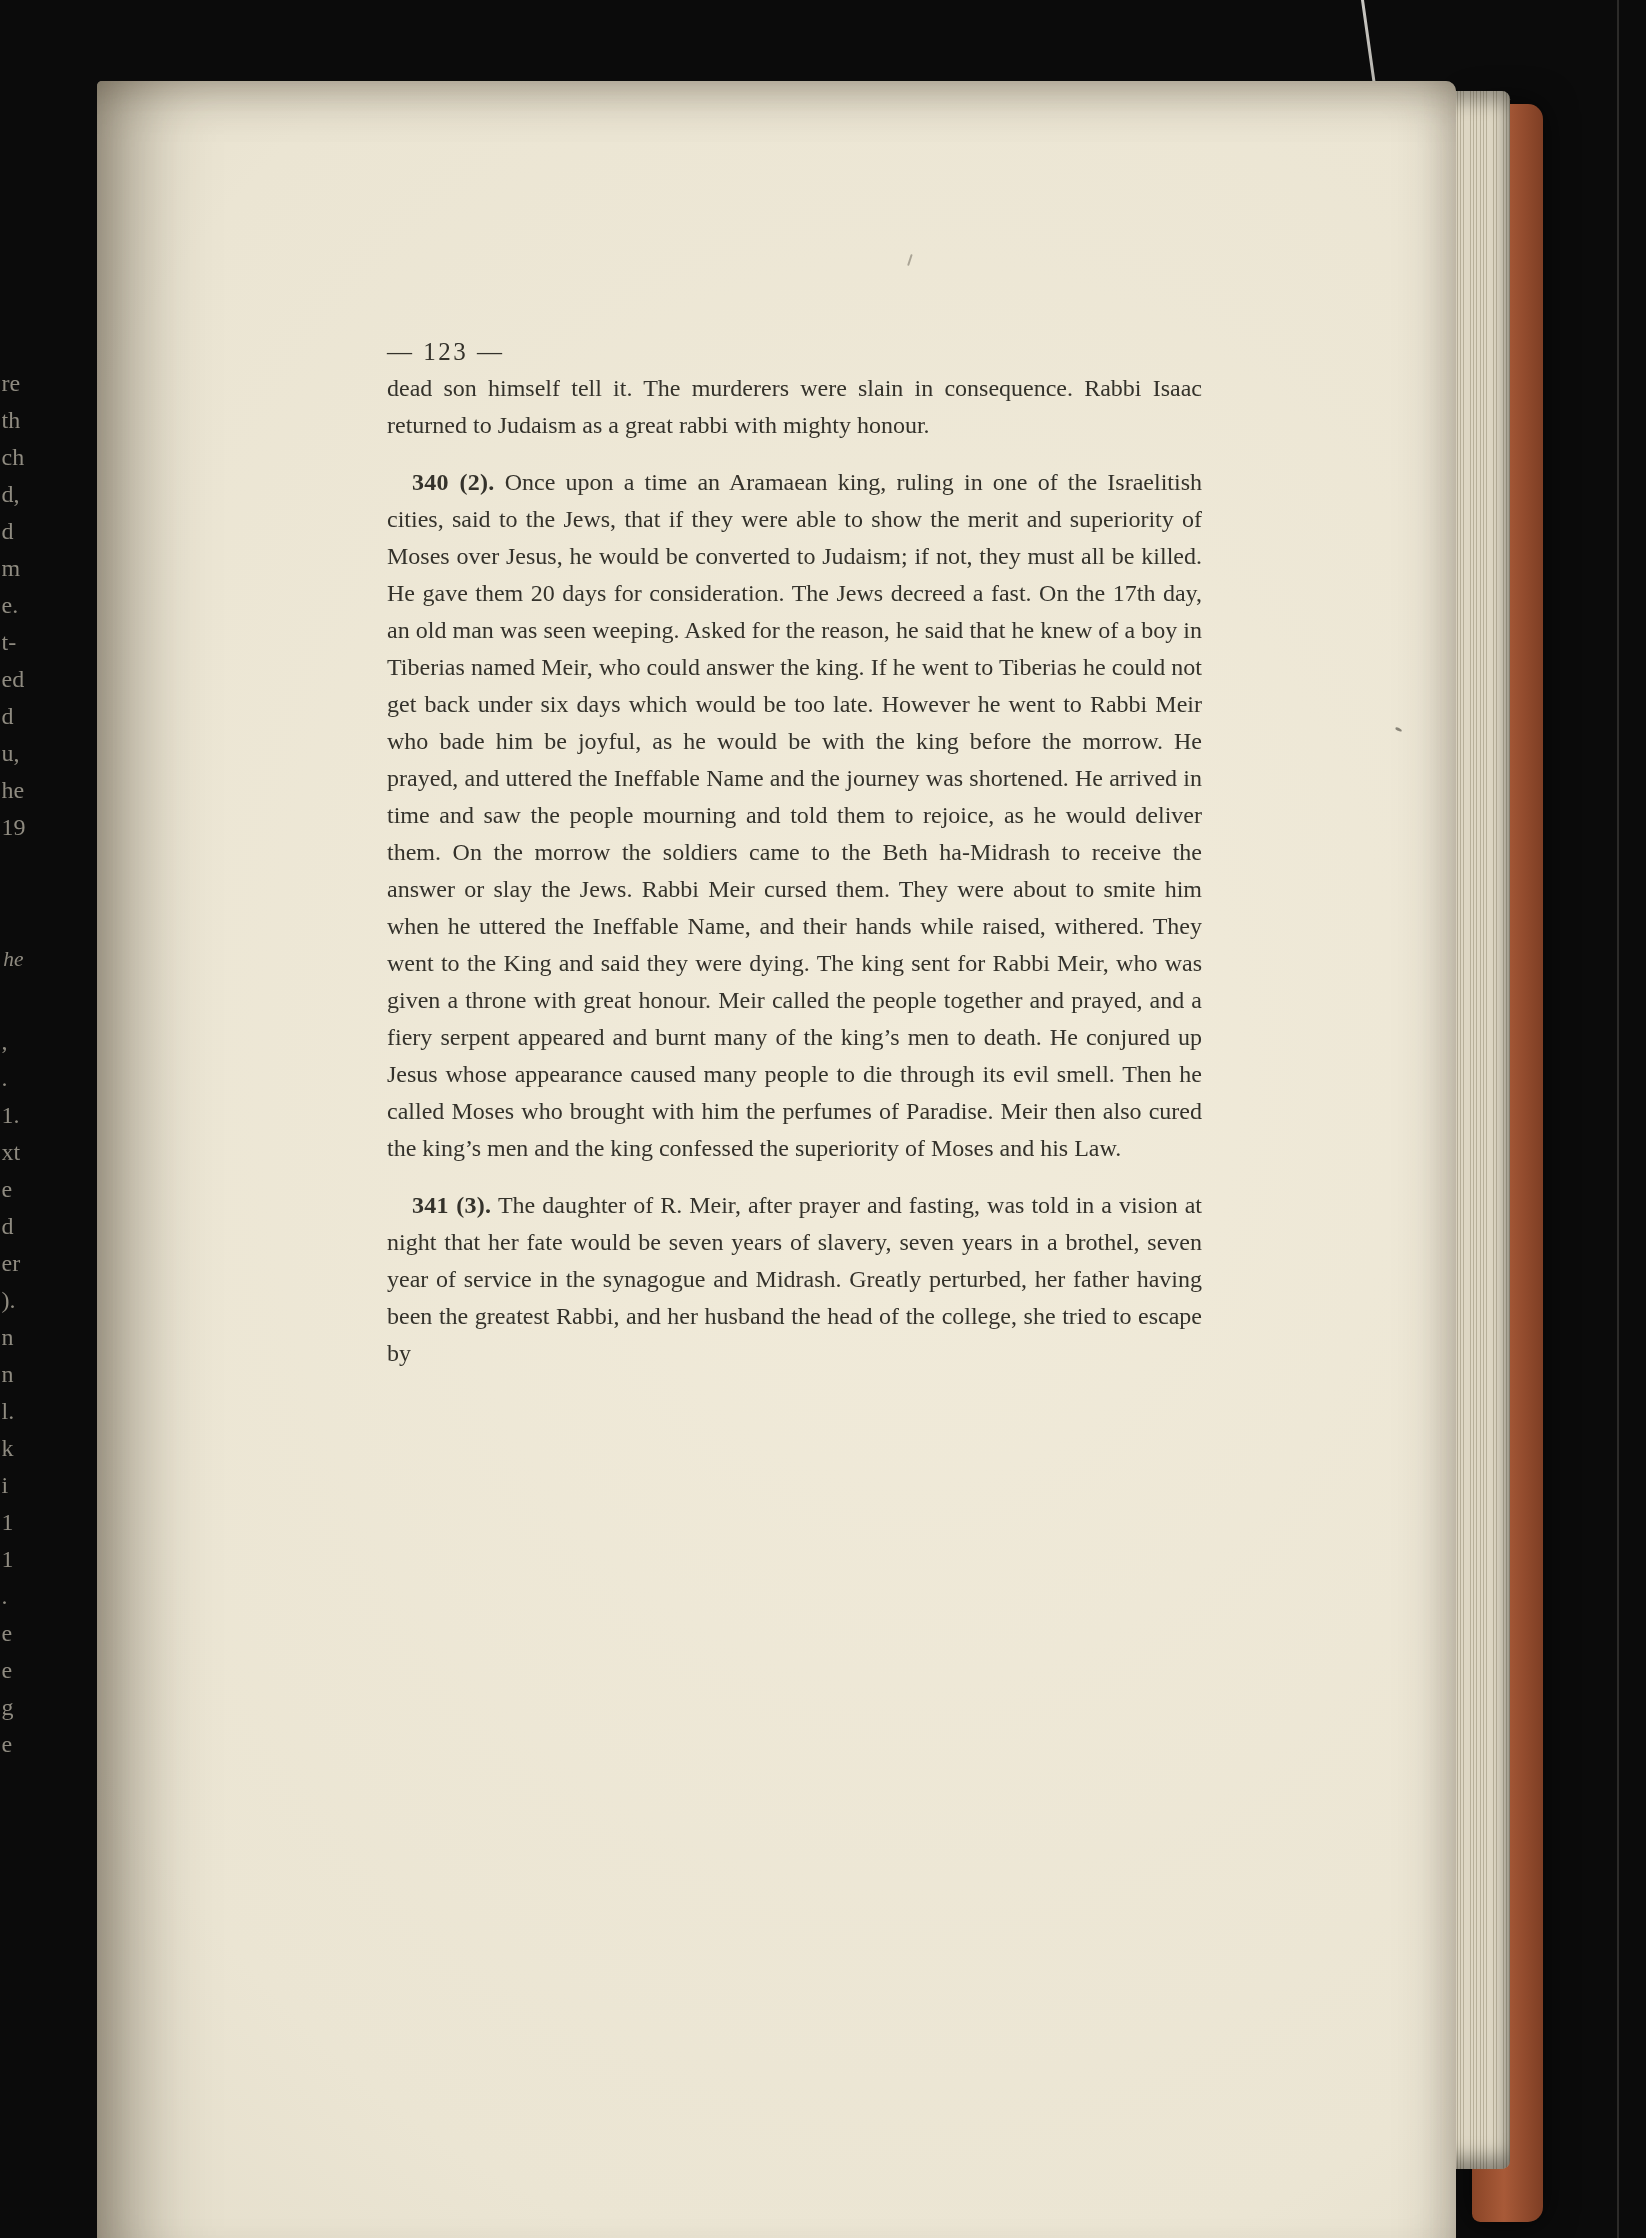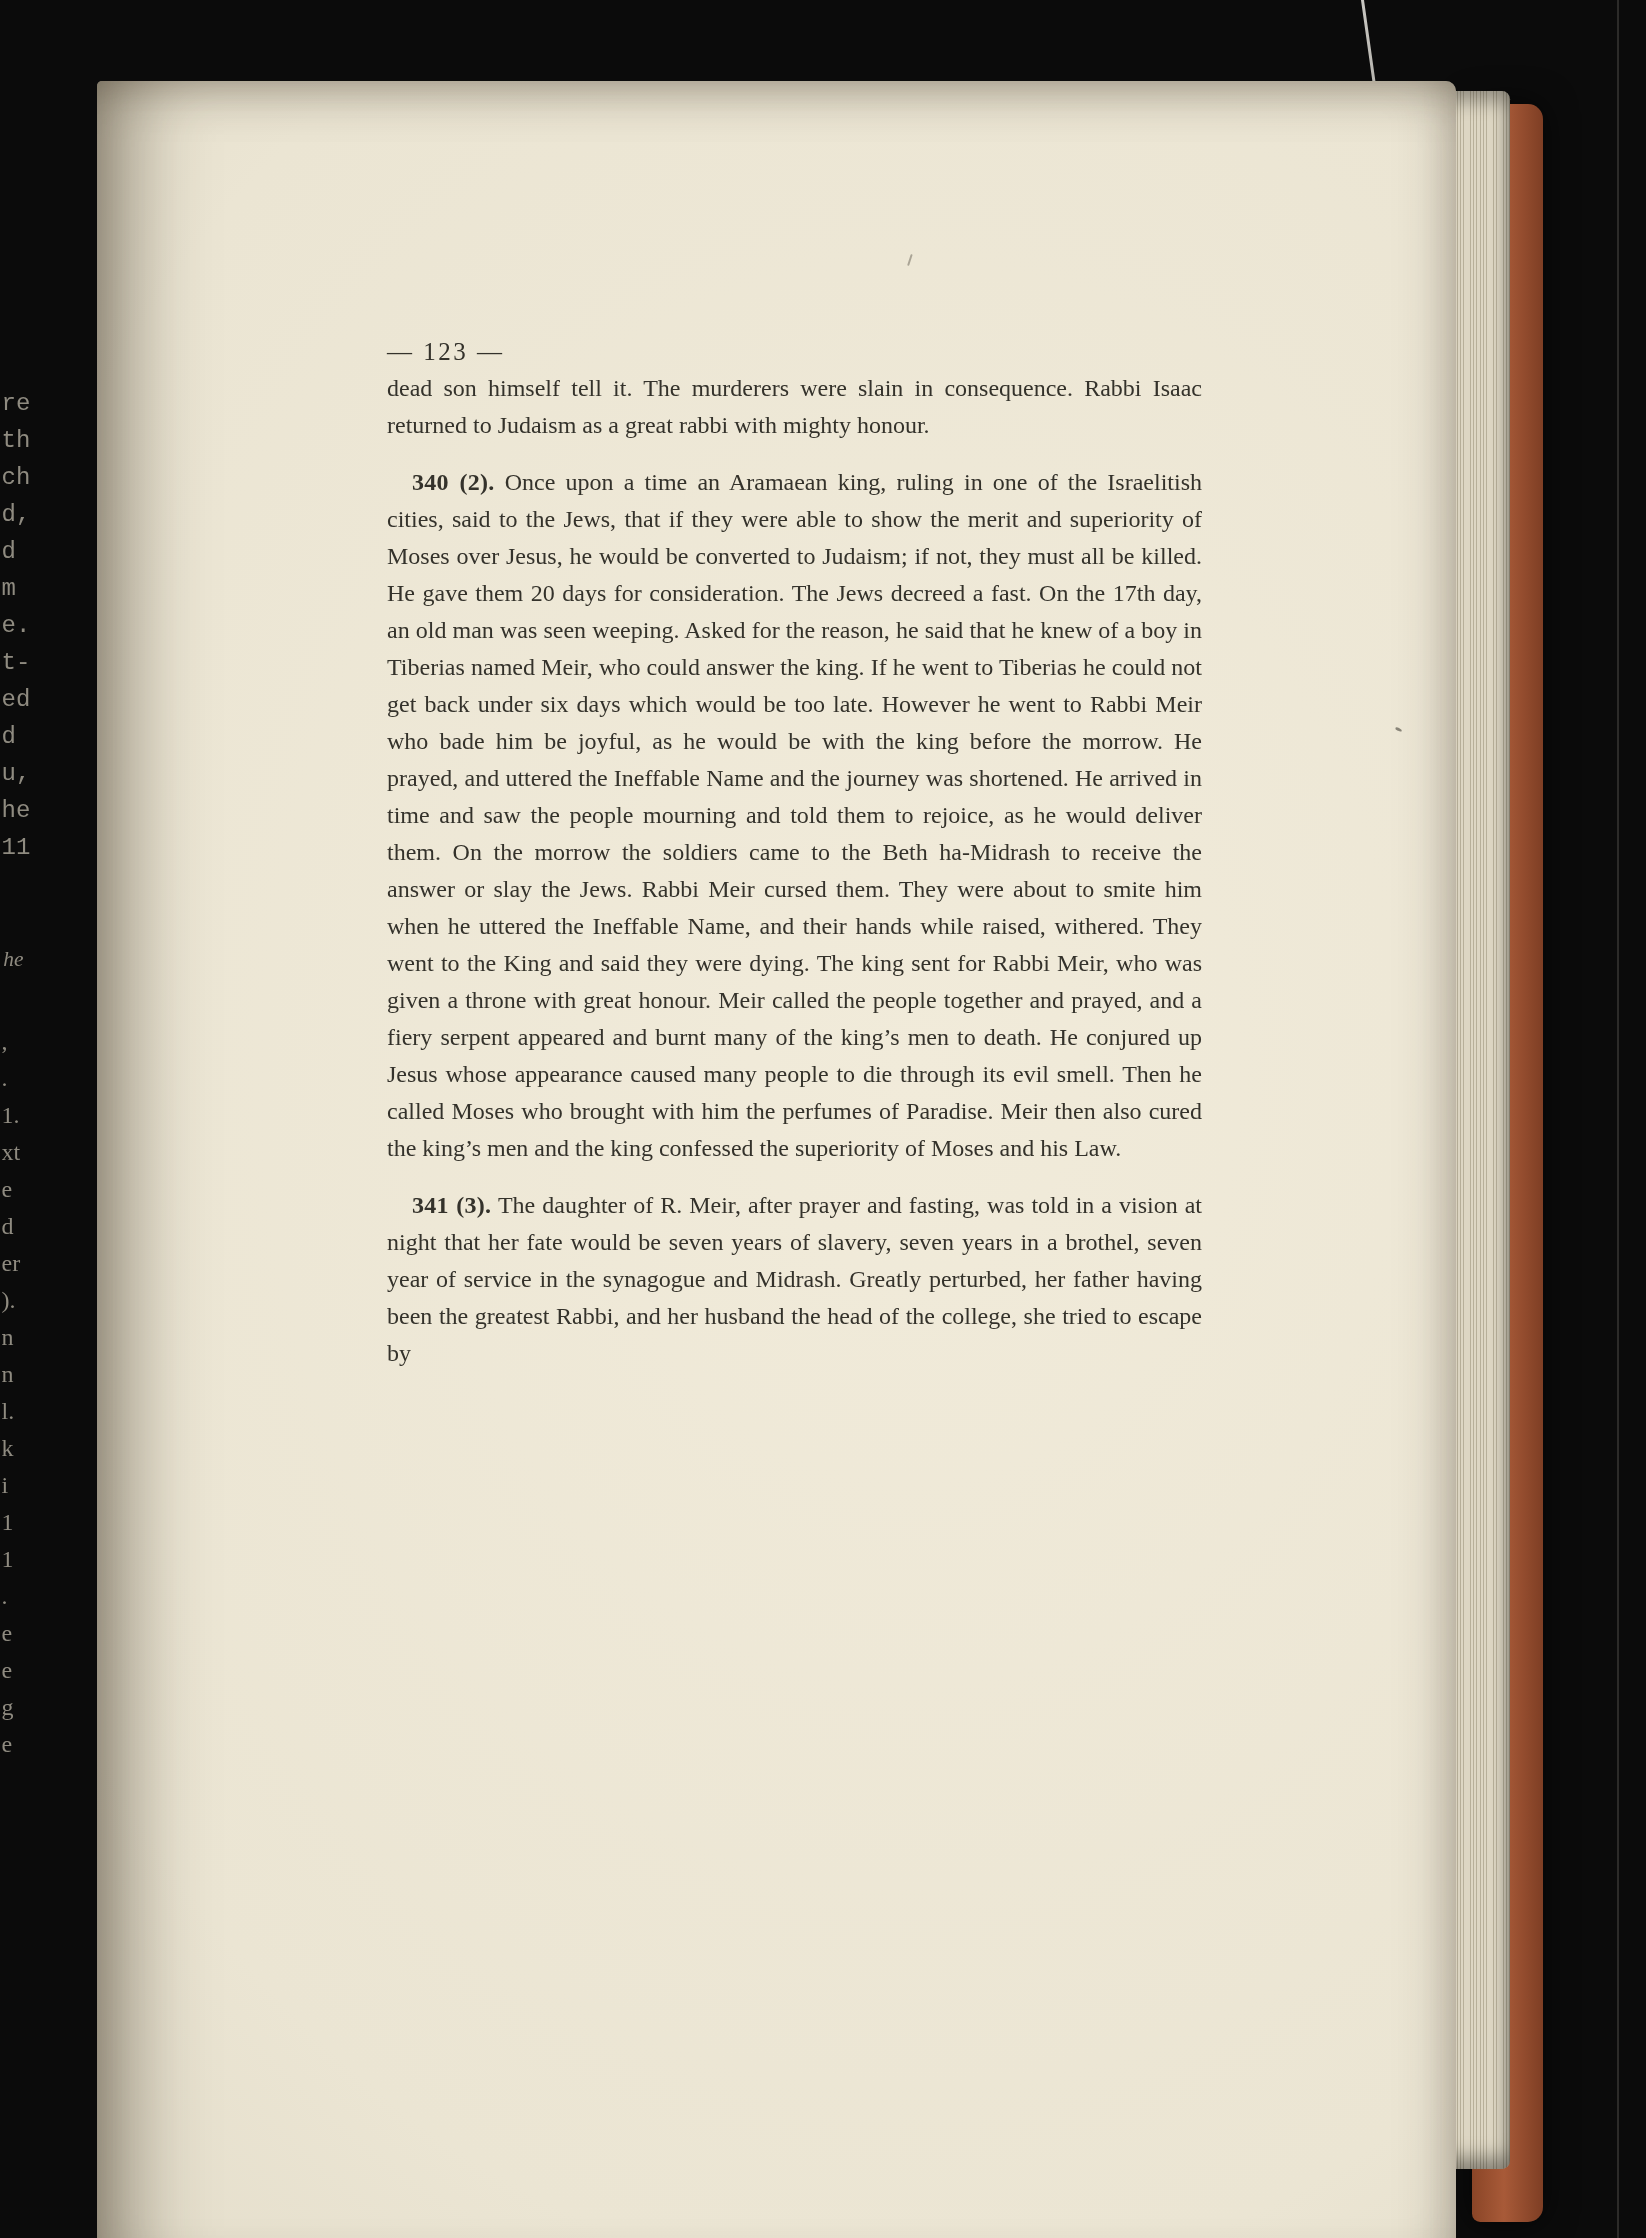--- a/index.html
+++ b/index.html
@@ -41,21 +41,21 @@
   .page-number{text-align:center;font-size:25px;letter-spacing:2.5px;margin:0 0 31px 0;
                font-weight:normal;}
   .content p{margin:0;text-align:justify;}
   .content p.indent{text-indent:25px;margin-top:20px;}
   b.lead{font-weight:bold;letter-spacing:0.3px;}
 
   
   .frag-col{position:absolute;width:33px;color:var(--fragment-ink,#8f8b80);
             font-size:24px;line-height:37px;overflow:hidden;}
   .frag-col .frag{height:37px;white-space:nowrap;}
-  #frag-g1{left:1.6px;top:385px;height:479px;font-family:Liberation Mono, monospace;}
+  #frag-g1{left:1.6px;top:365px;height:479px;}
   #frag-g2{left:1.6px;top:1023px;height:737px;}
   .frag-italic{position:absolute;left:3.3px;top:947px;font-style:italic;font-size:21.4px;
                color:var(--fragment-ink,#8f8b80);}
 
   .speck{position:absolute;left:1395px;top:728px;width:7.4px;height:3.3px;border-radius:50%;
          background:#6f6b60;opacity:.8;transform:rotate(25deg);}
   .speck2{position:absolute;left:812px;top:173px;width:1.6px;height:11.5px;border-radius:1.6px;
          background:#8d887a;opacity:.7;transform:rotate(18deg);}
 </style>
 </head>
@@ -75,21 +75,21 @@
       <div class="frag">ch</div>
       <div class="frag">d,</div>
       <div class="frag">d</div>
       <div class="frag">m</div>
       <div class="frag">e.</div>
       <div class="frag">t-</div>
       <div class="frag">ed</div>
       <div class="frag">d</div>
       <div class="frag">u,</div>
       <div class="frag">he</div>
-      <div class="frag">11</div>
+      <div class="frag">19</div>
     </div>
   <div class="frag-italic">he</div>
   <div class="frag-col" id="frag-g2">
       <div class="frag">,</div>
       <div class="frag">.</div>
       <div class="frag">1.</div>
       <div class="frag">xt</div>
       <div class="frag">e</div>
       <div class="frag">d</div>
       <div class="frag">er</div>

